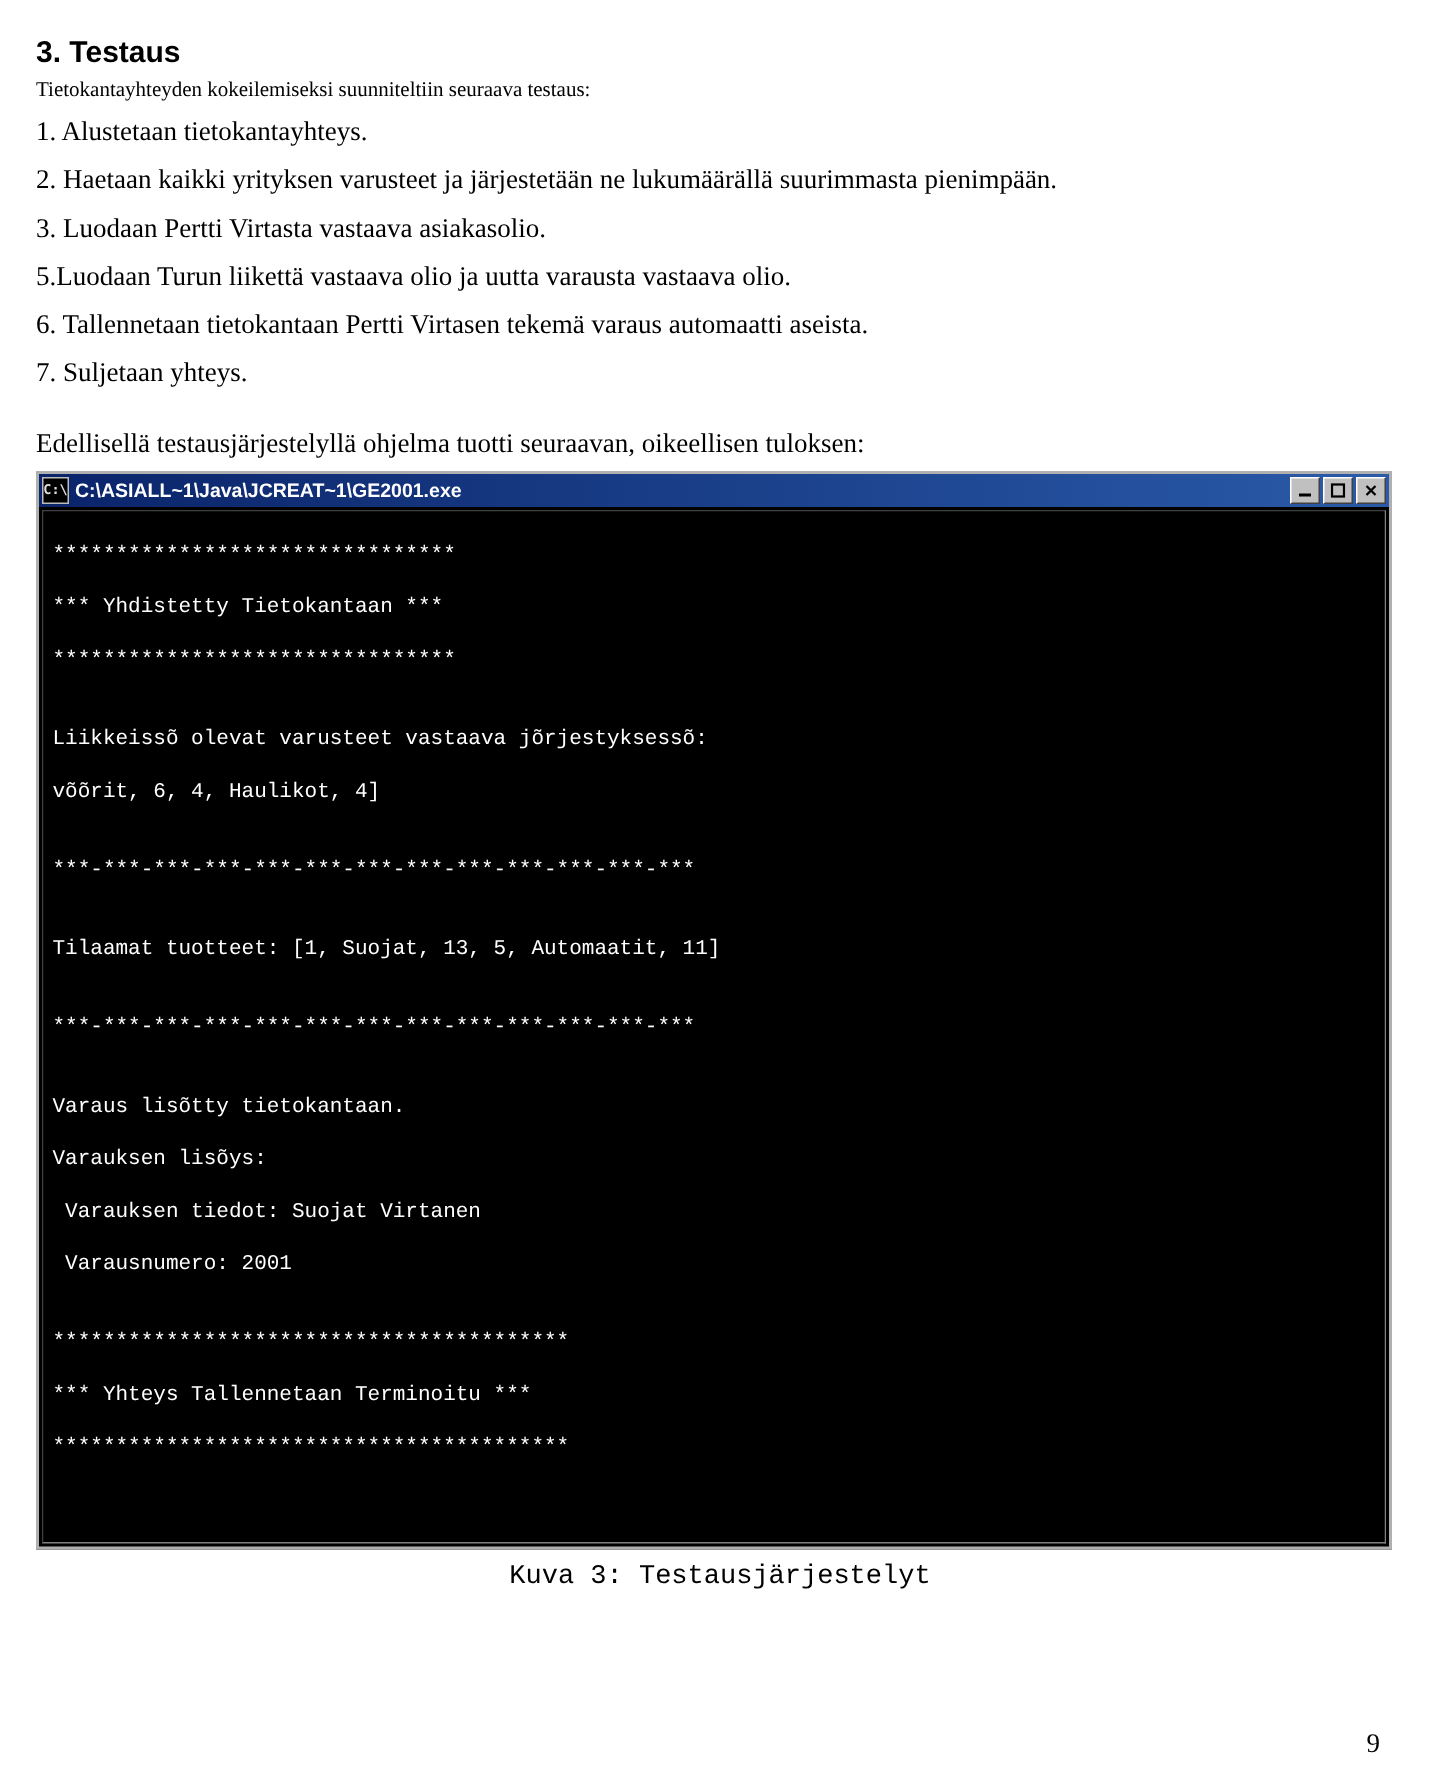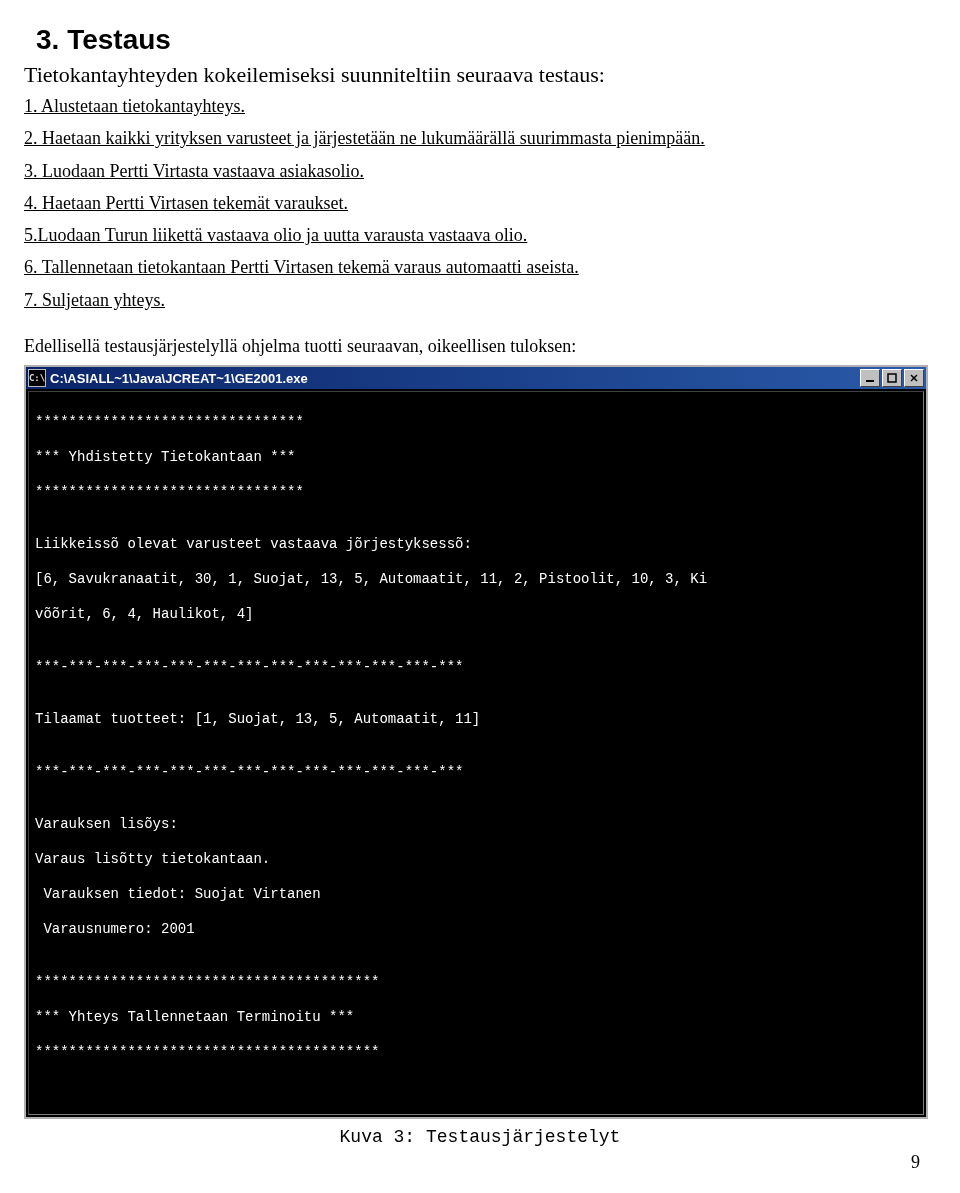--- a/index.html
+++ b/index.html
@@ -10,36 +10,35 @@
     color: #000;
     background: #fff;
     width: 960px;
     box-sizing: border-box;
     min-height: 1193px;
     position: relative;
   }
   h2.section-heading {
     font-family: Arial, Helvetica, sans-serif;
     font-weight: bold;
-    font-size: 28px;
-    margin: 0 0 6px 12px;
+    font-size: 20px;
+    margin: 0 0 6px 0;
   }
   p.intro {
     margin: 0 0 6px 0;
-    font-size: 22px;
+    font-size: 14px;
   }
   ol.steps {
     list-style: none;
     padding: 0;
     margin: 0 0 24px 0;
   }
   ol.steps li {
     margin: 0 0 8px 0;
     line-height: 1.35;
-    text-decoration: underline;
   }
   p.result-intro {
     margin: 0 0 8px 0;
   }
 
   
   .console-window {
     border: 2px solid #b0b0b0;
     background: #000;
     width: 900px;
@@ -142,21 +141,20 @@
 </head>
 <body>
 
 <h2 class="section-heading">3. Testaus</h2>
 <p class="intro">Tietokantayhteyden kokeilemiseksi suunniteltiin seuraava testaus:</p>
 
 <ol class="steps">
   <li>1. Alustetaan tietokantayhteys.</li>
   <li>2. Haetaan kaikki yrityksen varusteet ja järjestetään ne lukumäärällä suurimmasta pienimpään.</li>
   <li>3. Luodaan Pertti Virtasta vastaava asiakasolio.</li>
-  <li>4. Haetaan Pertti Virtasen tekemät varaukset.</li>
   <li>5.Luodaan Turun liikettä vastaava olio ja uutta varausta vastaava olio.</li>
   <li>6. Tallennetaan tietokantaan Pertti Virtasen tekemä varaus automaatti aseista.</li>
   <li>7. Suljetaan yhteys.</li>
 </ol>
 
 <p class="result-intro">Edellisellä testausjärjestelyllä ohjelma tuotti seuraavan, oikeellisen tuloksen:</p>
 
 <div class="console-window">
   <div class="titlebar">
     <span class="tb-icon">C:\</span>
@@ -180,31 +178,30 @@
       </div>
     </div>
   </div>
   <div class="console-inner">
     <div class="console-body">
 <span class="line">********************************</span>
 <span class="line">*** Yhdistetty Tietokantaan ***</span>
 <span class="line">********************************</span>
 <span class="line"></span>
 <span class="line">Liikkeissõ olevat varusteet vastaava jõrjestyksessõ:</span>
-<span class="line">[6, Savukranaatit, 30, 1, Suojat, 13, 5, Automaatit, 11, 2, Pistoolit, 10, 3, Ki</span>
 <span class="line">võõrit, 6, 4, Haulikot, 4]</span>
 <span class="line"></span>
 <span class="line">***-***-***-***-***-***-***-***-***-***-***-***-***</span>
 <span class="line"></span>
 <span class="line">Tilaamat tuotteet: [1, Suojat, 13, 5, Automaatit, 11]</span>
 <span class="line"></span>
 <span class="line">***-***-***-***-***-***-***-***-***-***-***-***-***</span>
 <span class="line"></span>
+<span class="line">Varaus lisõtty tietokantaan.</span>
 <span class="line">Varauksen lisõys:</span>
-<span class="line">Varaus lisõtty tietokantaan.</span>
 <span class="line"> Varauksen tiedot: Suojat Virtanen</span>
 <span class="line"> Varausnumero: 2001</span>
 <span class="line"></span>
 <span class="line">*****************************************</span>
 <span class="line">*** Yhteys Tallennetaan Terminoitu ***</span>
 <span class="line">*****************************************</span>
     </div>
   </div>
 </div>
 

